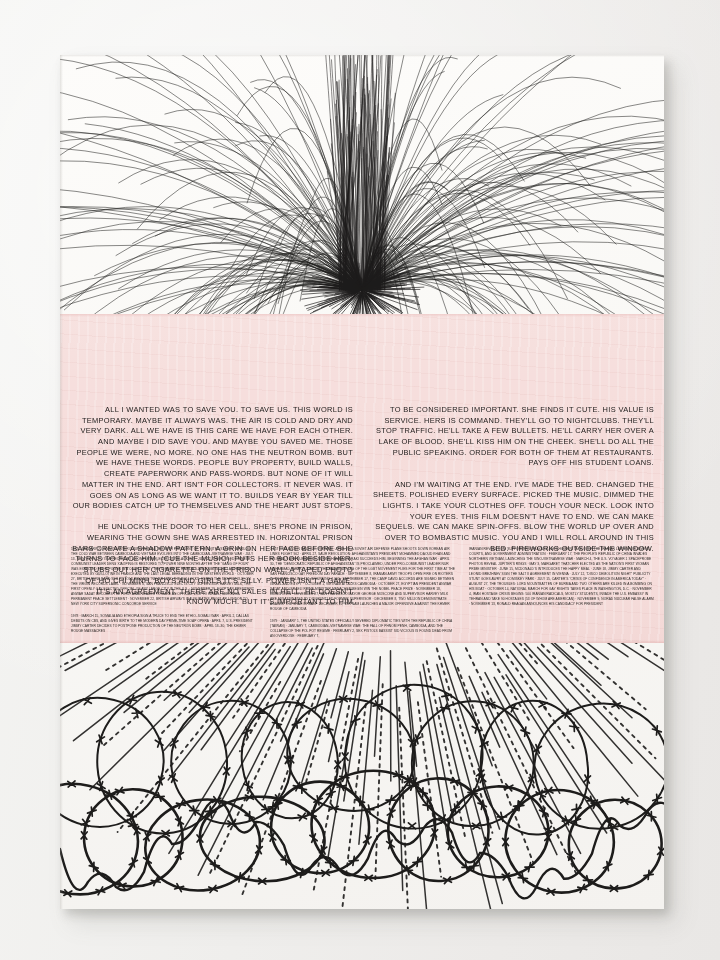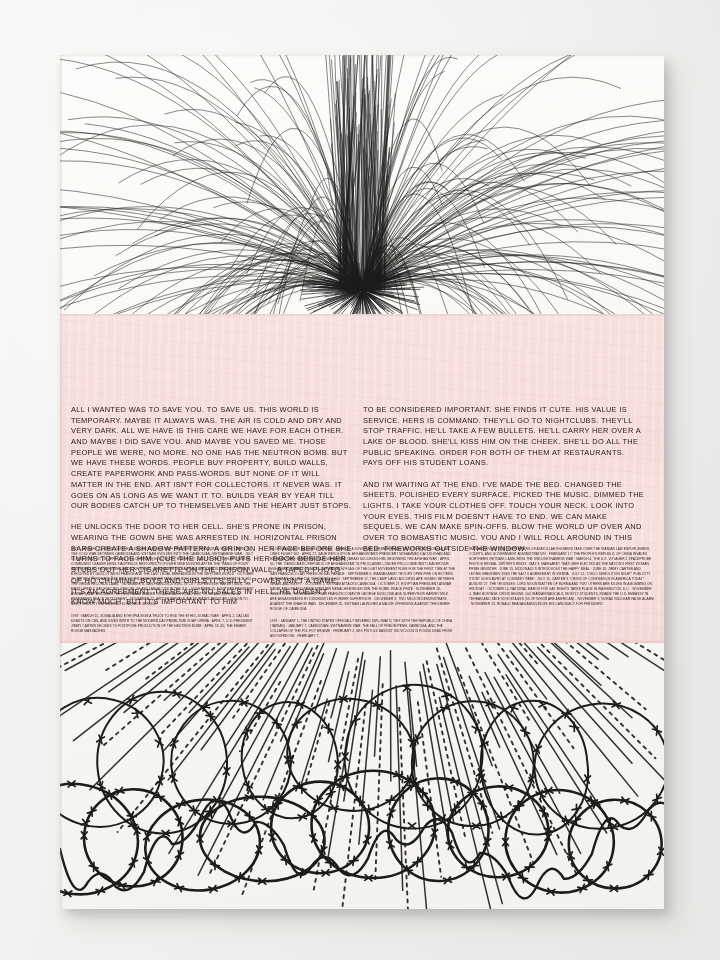--- a/index.html
+++ b/index.html
@@ -59,21 +59,21 @@
     opacity:.95;
   }
   .band-top-edge{position:absolute;left:0;right:0;top:0;height:3px;
     background:linear-gradient(180deg,rgba(236,198,196,.75),rgba(246,222,221,0));}
   .band-bot-edge{position:absolute;left:0;right:0;bottom:0;height:3px;
     background:linear-gradient(0deg,rgba(232,192,190,.8),rgba(246,222,221,0));}
 
   
   .prose{
     position:absolute;left:11px;top:91px;width:584px;
-    display:flex;gap:10px;
+    display:flex;gap:19px;text-align:right;
   }
   .prose .col{width:282px;}
   .prose p{
     margin:0 0 10.5px 0;
     font-size:7.45px;
     line-height:10.68px;
     letter-spacing:.30px;
     color:#1d1c1b;
     text-transform:uppercase;
     word-spacing:.2px;

